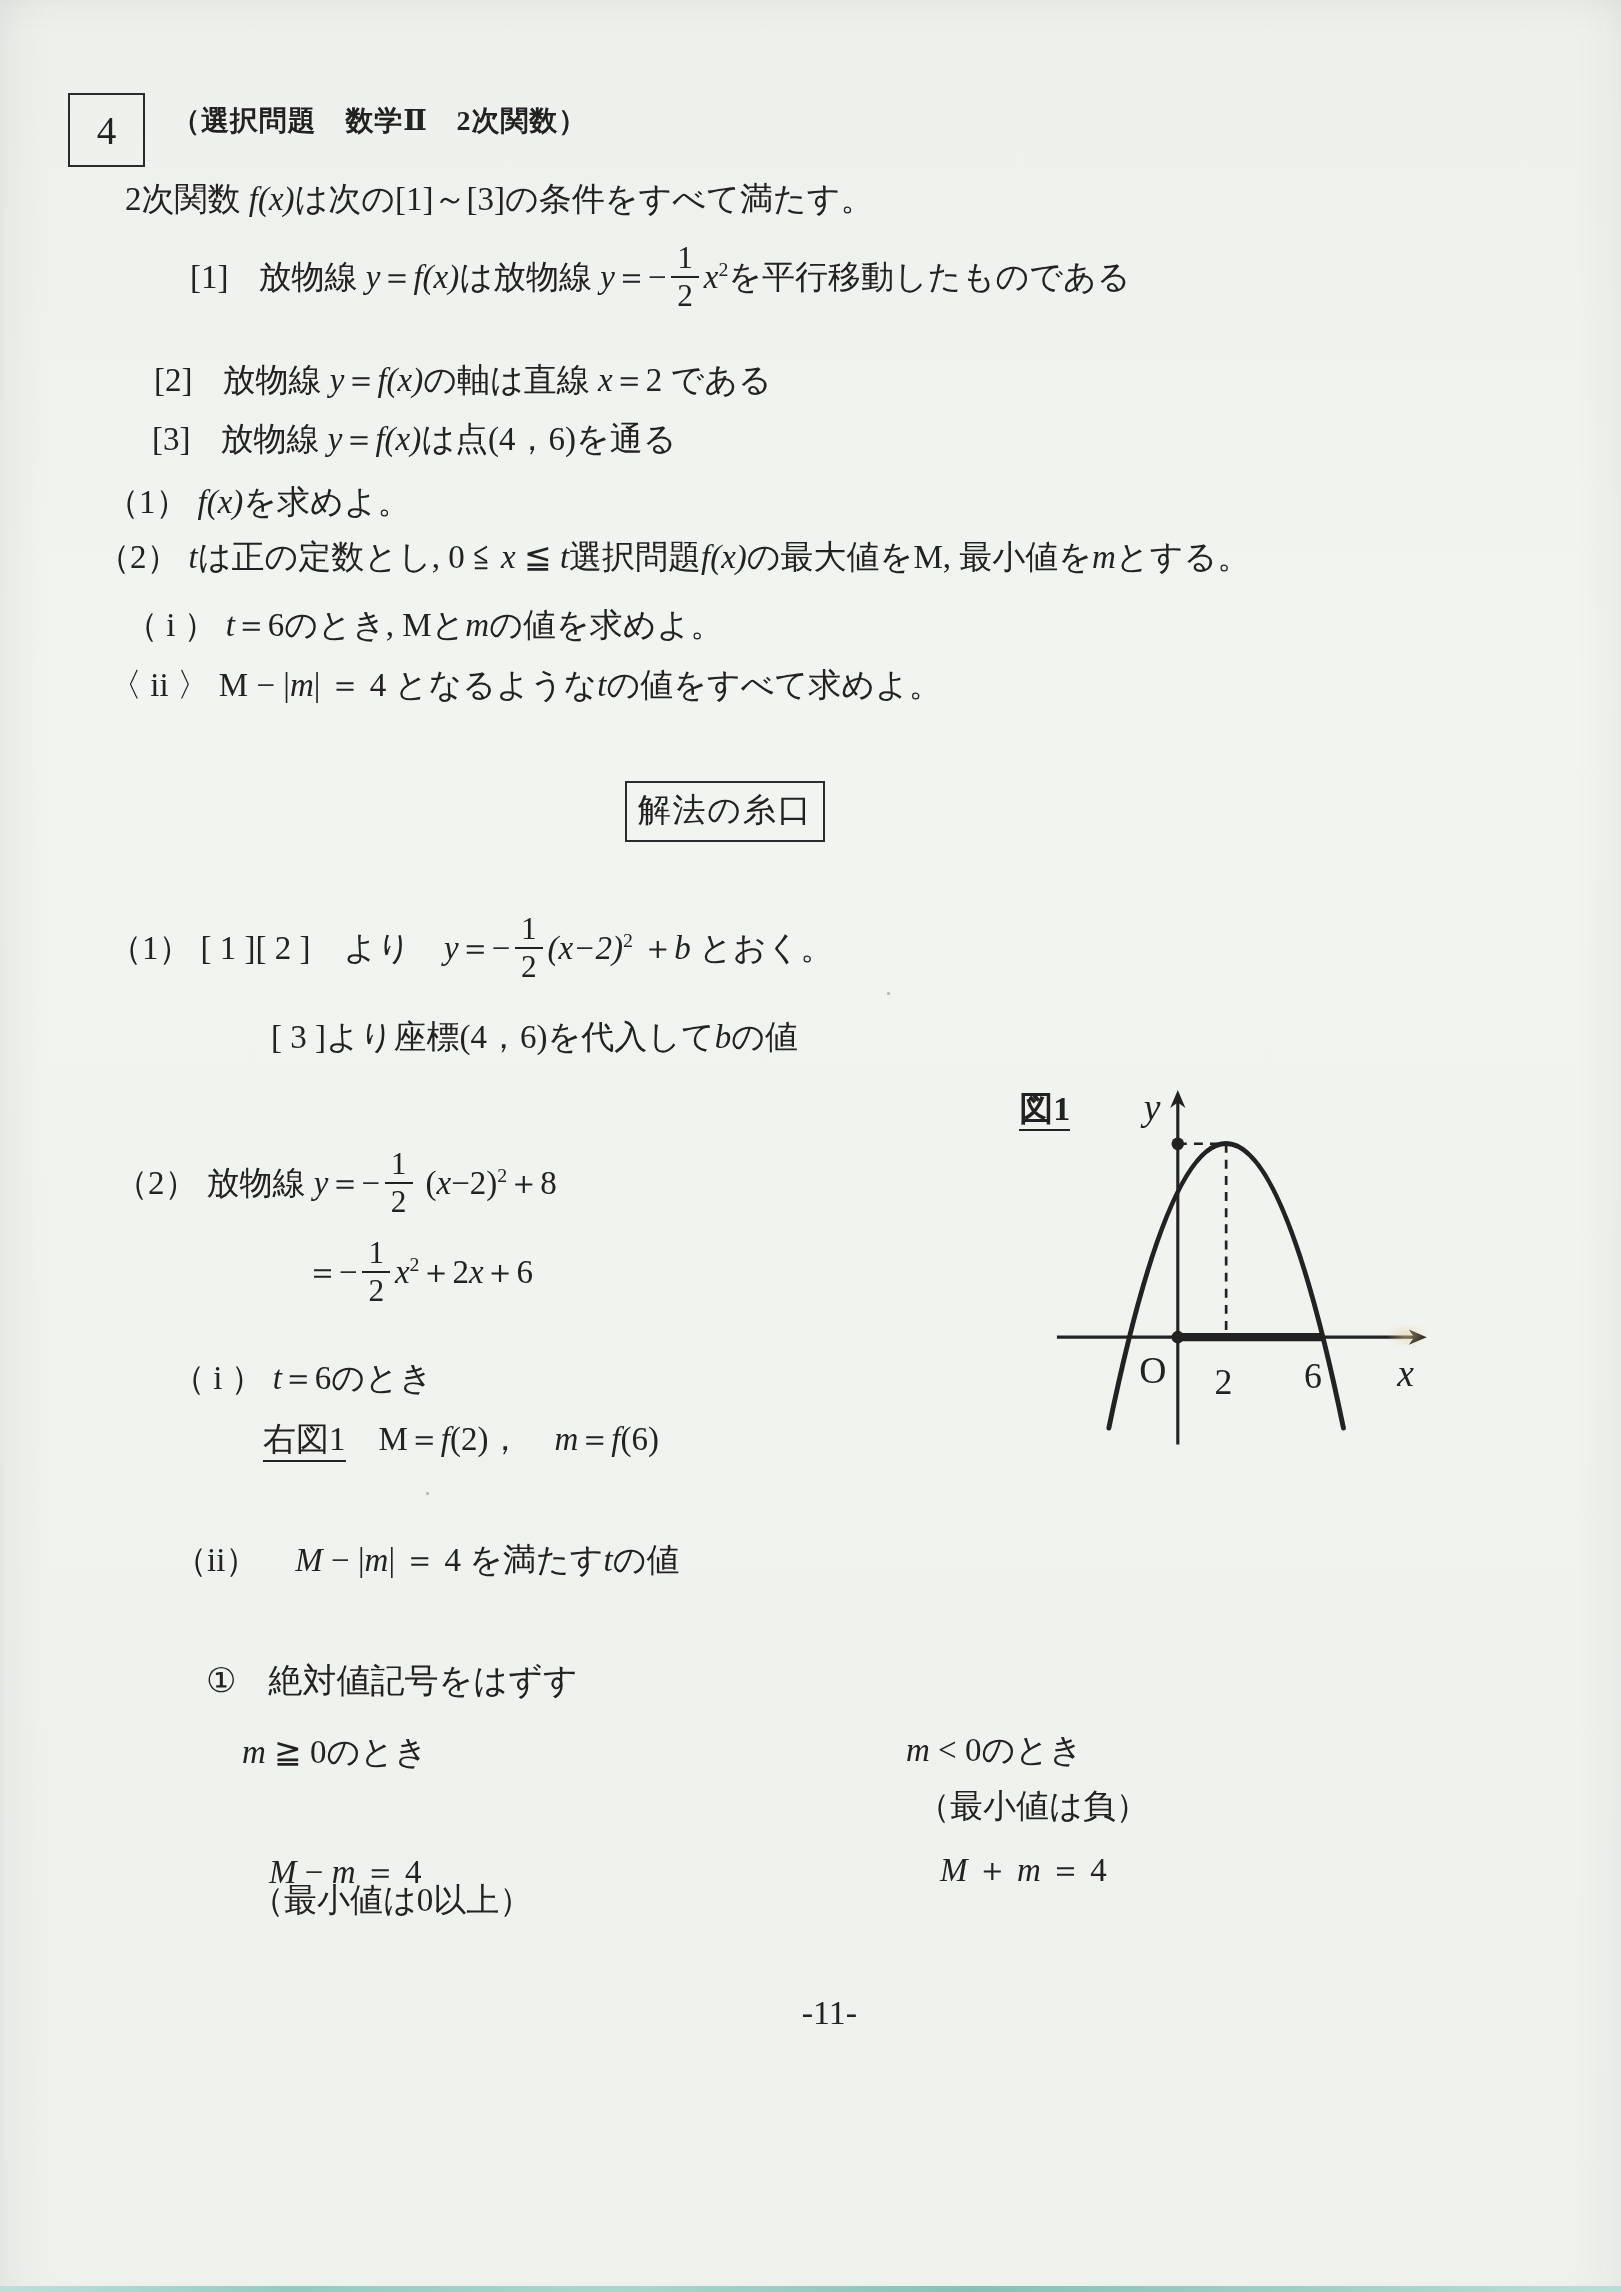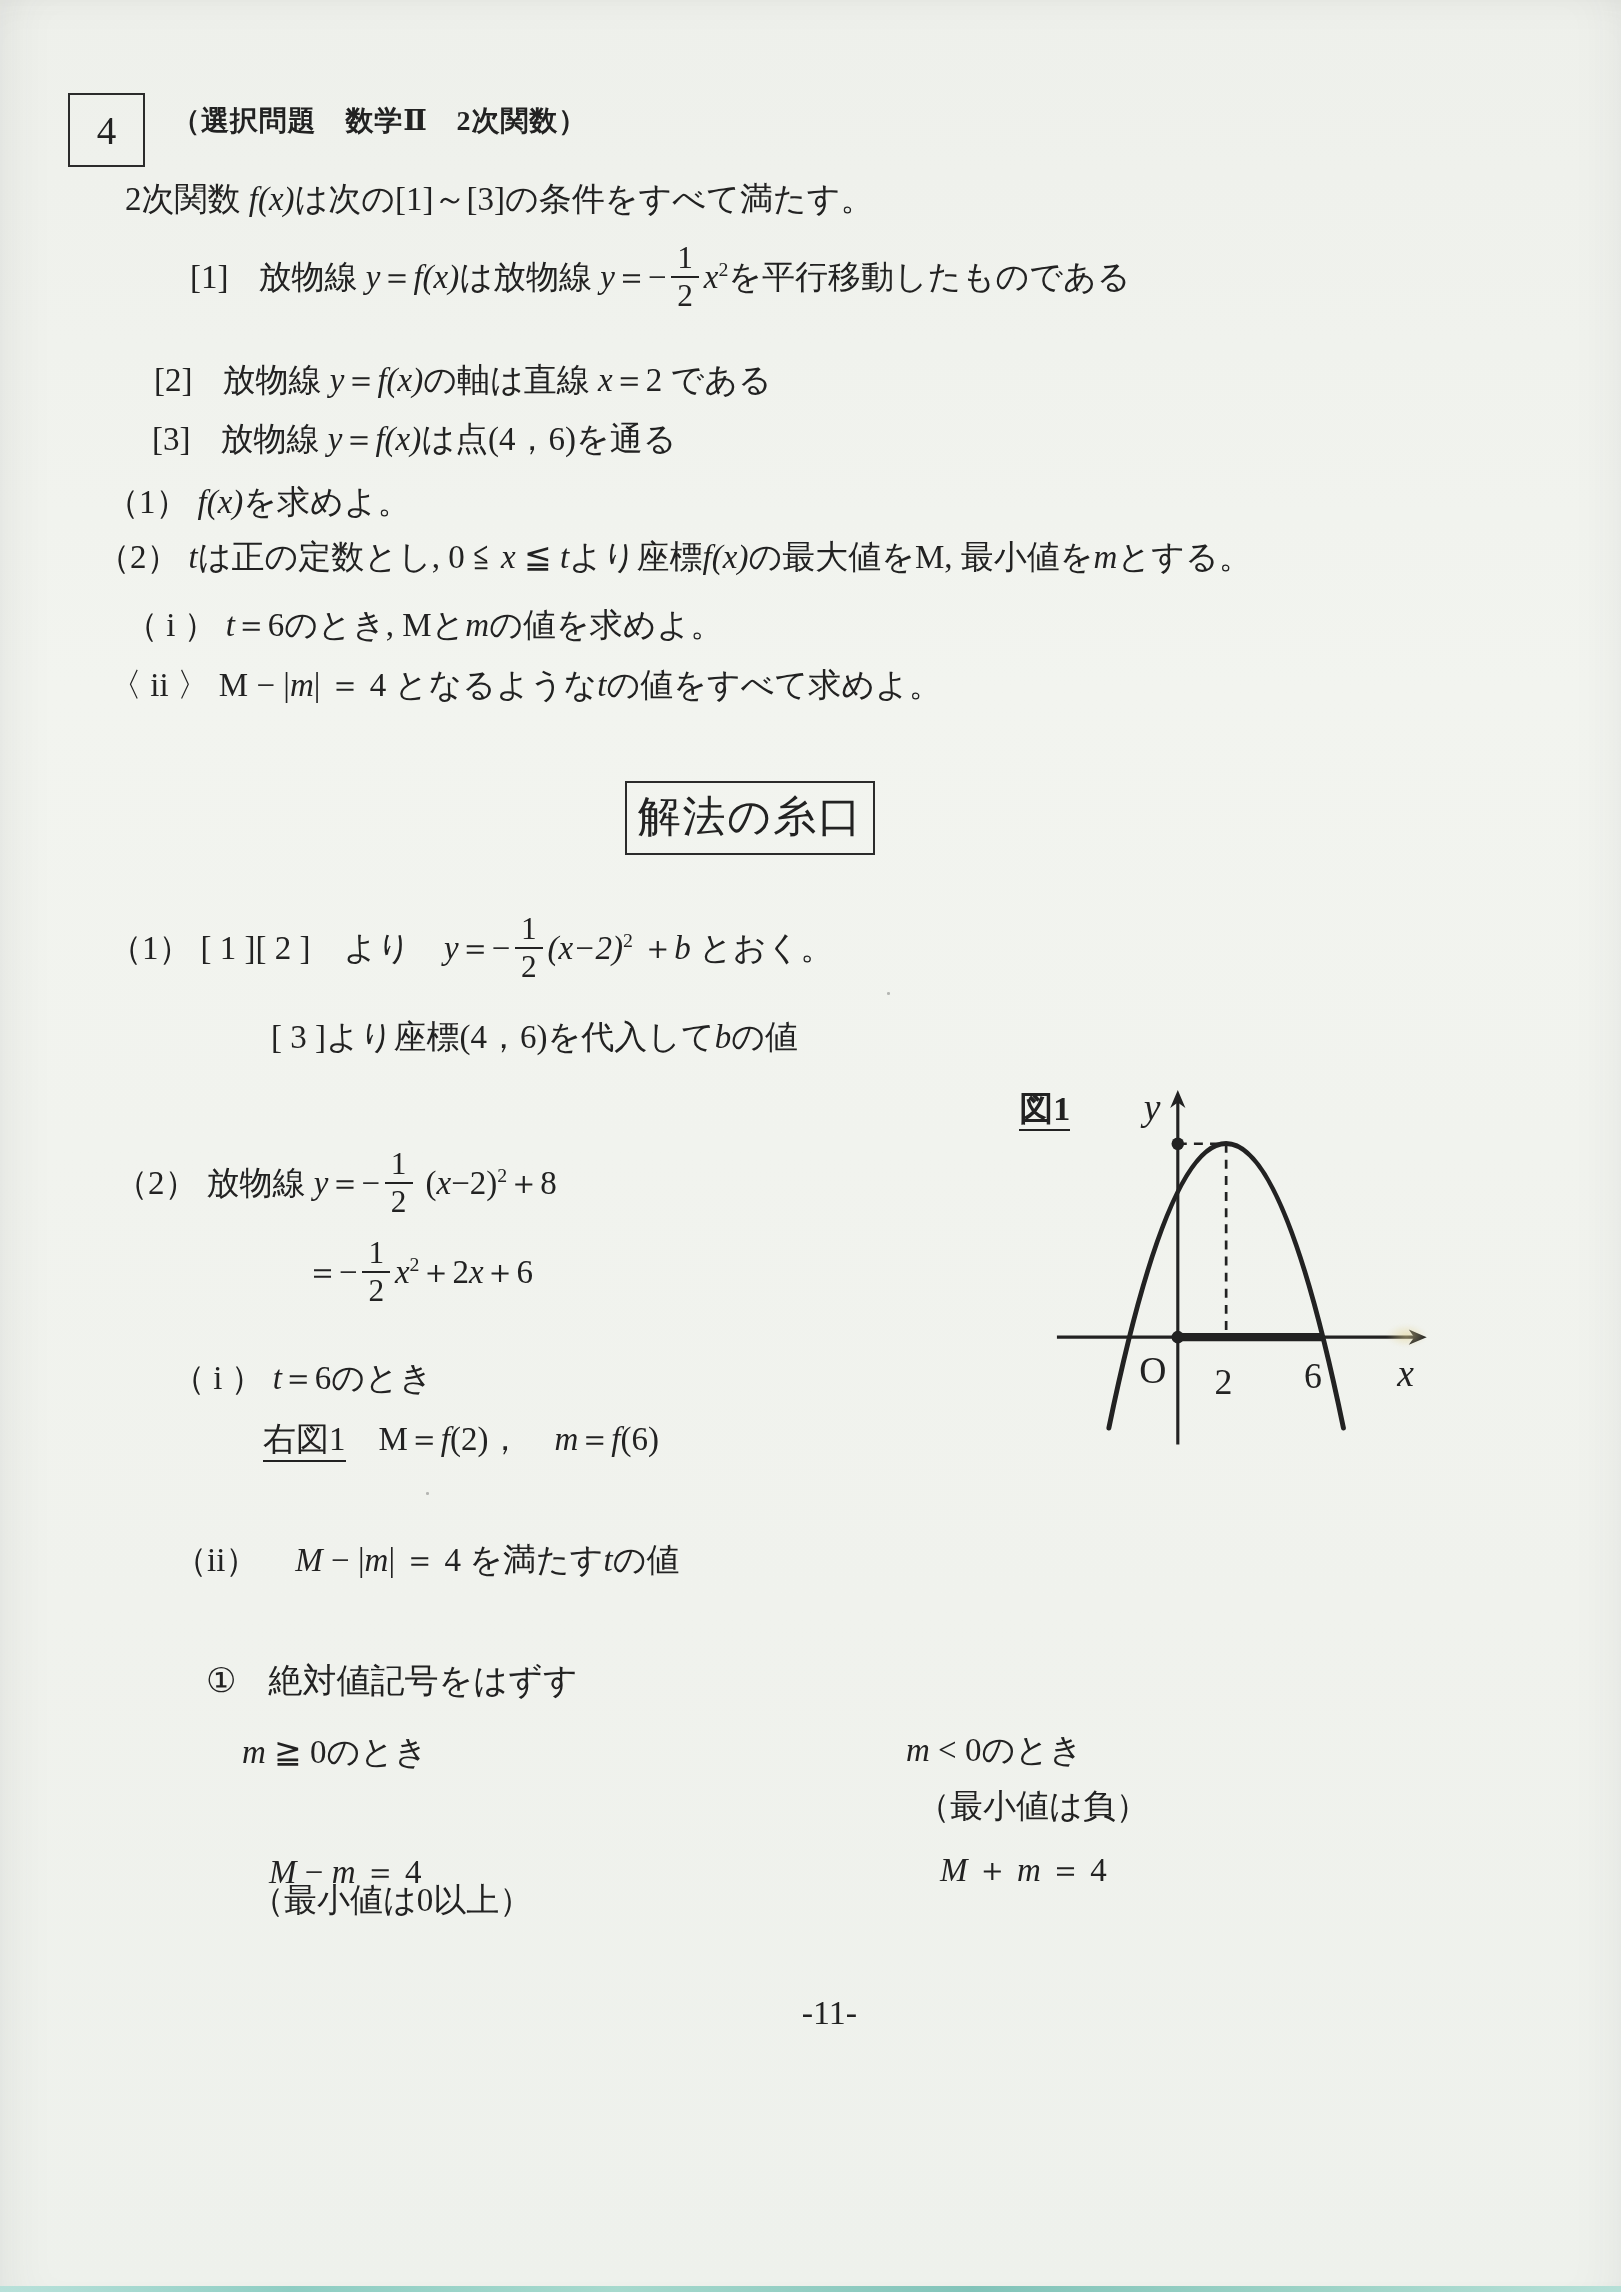--- a/index.html
+++ b/index.html
@@ -16,21 +16,21 @@
   .tag{margin-right:30px;}
   .tag-s{margin-right:9px;}
   .mi{font-style:italic;}
   .sup{font-size:0.6em;vertical-align:super;letter-spacing:0;}
   .ul{border-bottom:2.7px solid #222;padding-bottom:2.7px;}
   .frac{display:inline-flex;flex-direction:column;align-items:center;vertical-align:middle;margin:0 4.5px;font-size:0.95em;line-height:1.12;position:relative;top:-3.6px;}
   .fn{padding:0 6.3px;}
   .fd{border-top:2.7px solid #222;padding:0 6.3px;}
   #problem-box{position:absolute;left:68px;top:93px;width:73px;height:70px;border:2.7px solid #2b2b2b;display:flex;align-items:center;justify-content:center;font-size:39px;}
   #title{position:absolute;left:172px;top:102px;font-size:28px;font-weight:600;letter-spacing:0.9px;text-align:center;}
-  #sol-head{position:absolute;left:625px;top:781px;border:2.7px solid #2b2b2b;padding:4.5px 10.7px 7.2px;font-size:43px;letter-spacing:1.8px;}
+  #sol-head{position:absolute;left:625px;top:781px;border:2.7px solid #2b2b2b;padding:4.5px 10.7px 7.2px;font-size:33px;letter-spacing:1.8px;}
   #figure{position:absolute;left:1012px;top:1073px;width:448px;height:385px;}
   #figure .fig-label{position:absolute;left:7.2px;top:12.5px;font-size:34px;font-weight:600;}
   #figure svg{position:absolute;left:0;top:0;}
   #page-num{position:absolute;left:758px;top:1994px;width:143px;text-align:center;font-size:34px;}
   .step-num{margin-right:32px;}
   .smudge{position:absolute;left:1386px;top:1324px;width:41px;height:23px;border-radius:50%;
     background:radial-gradient(ellipse at center,rgba(226,212,150,.55),rgba(226,212,150,0) 70%);filter:blur(1.8px);}
   .speck{position:absolute;width:2.7px;height:2.7px;border-radius:50%;background:rgba(90,90,90,.4);}
   #edge-strip{position:absolute;left:0;bottom:0;width:100%;height:7.2px;opacity:.75;
     background:linear-gradient(90deg,#a9ded6 0%,#6fc2b6 18%,#8fd2c4 38%,#5eb5a9 60%,#83cabb 82%,#a5dcd2 100%);}
@@ -64,21 +64,21 @@
   <span class="segline"><span>放物線 </span><span class="mi">y</span><span>＝</span><span class="mi">f(x)</span><span>は点(4，6)を通る</span></span>
 </div>
 
 <div class="row" style="left:106px;top:482px;">
   <span class="tag tag-s">（1）</span>
   <span class="segline"><span class="mi">f(x)</span><span>を求めよ。</span></span>
 </div>
 
 <div class="row" style="left:97px;top:537px;">
   <span class="tag tag-s">（2）</span>
-  <span class="segline"><span class="mi">t</span><span>は正の定数とし, 0 ≦ </span><span class="mi">x</span><span> ≦ </span><span class="mi">t</span><span>より座標</span><span class="mi">f(x)</span><span>の最大値をM, 最小値を</span><span class="mi">m</span><span>とする。</span></span>
+  <span class="segline"><span class="mi">t</span><span>は正の定数とし, 0 ≦ </span><span class="mi">x</span><span> ≦ </span><span class="mi">t</span><span>選択問題</span><span class="mi">f(x)</span><span>の最大値をM, 最小値を</span><span class="mi">m</span><span>とする。</span></span>
 </div>
 
 <div class="row" style="left:125px;top:605px;">
   <span class="tag tag-s">（ i ）</span>
   <span class="segline"><span class="mi">t</span><span>＝6のとき, Mと</span><span class="mi">m</span><span>の値を求めよ。</span></span>
 </div>
 
 <div class="row" style="left:109px;top:665px;">
   <span class="tag tag-s">〈 ii 〉</span>
   <span class="segline"><span>M − |</span><span class="mi">m</span><span>| ＝ 4 となるような</span><span class="mi">t</span><span>の値をすべて求めよ。</span></span>

